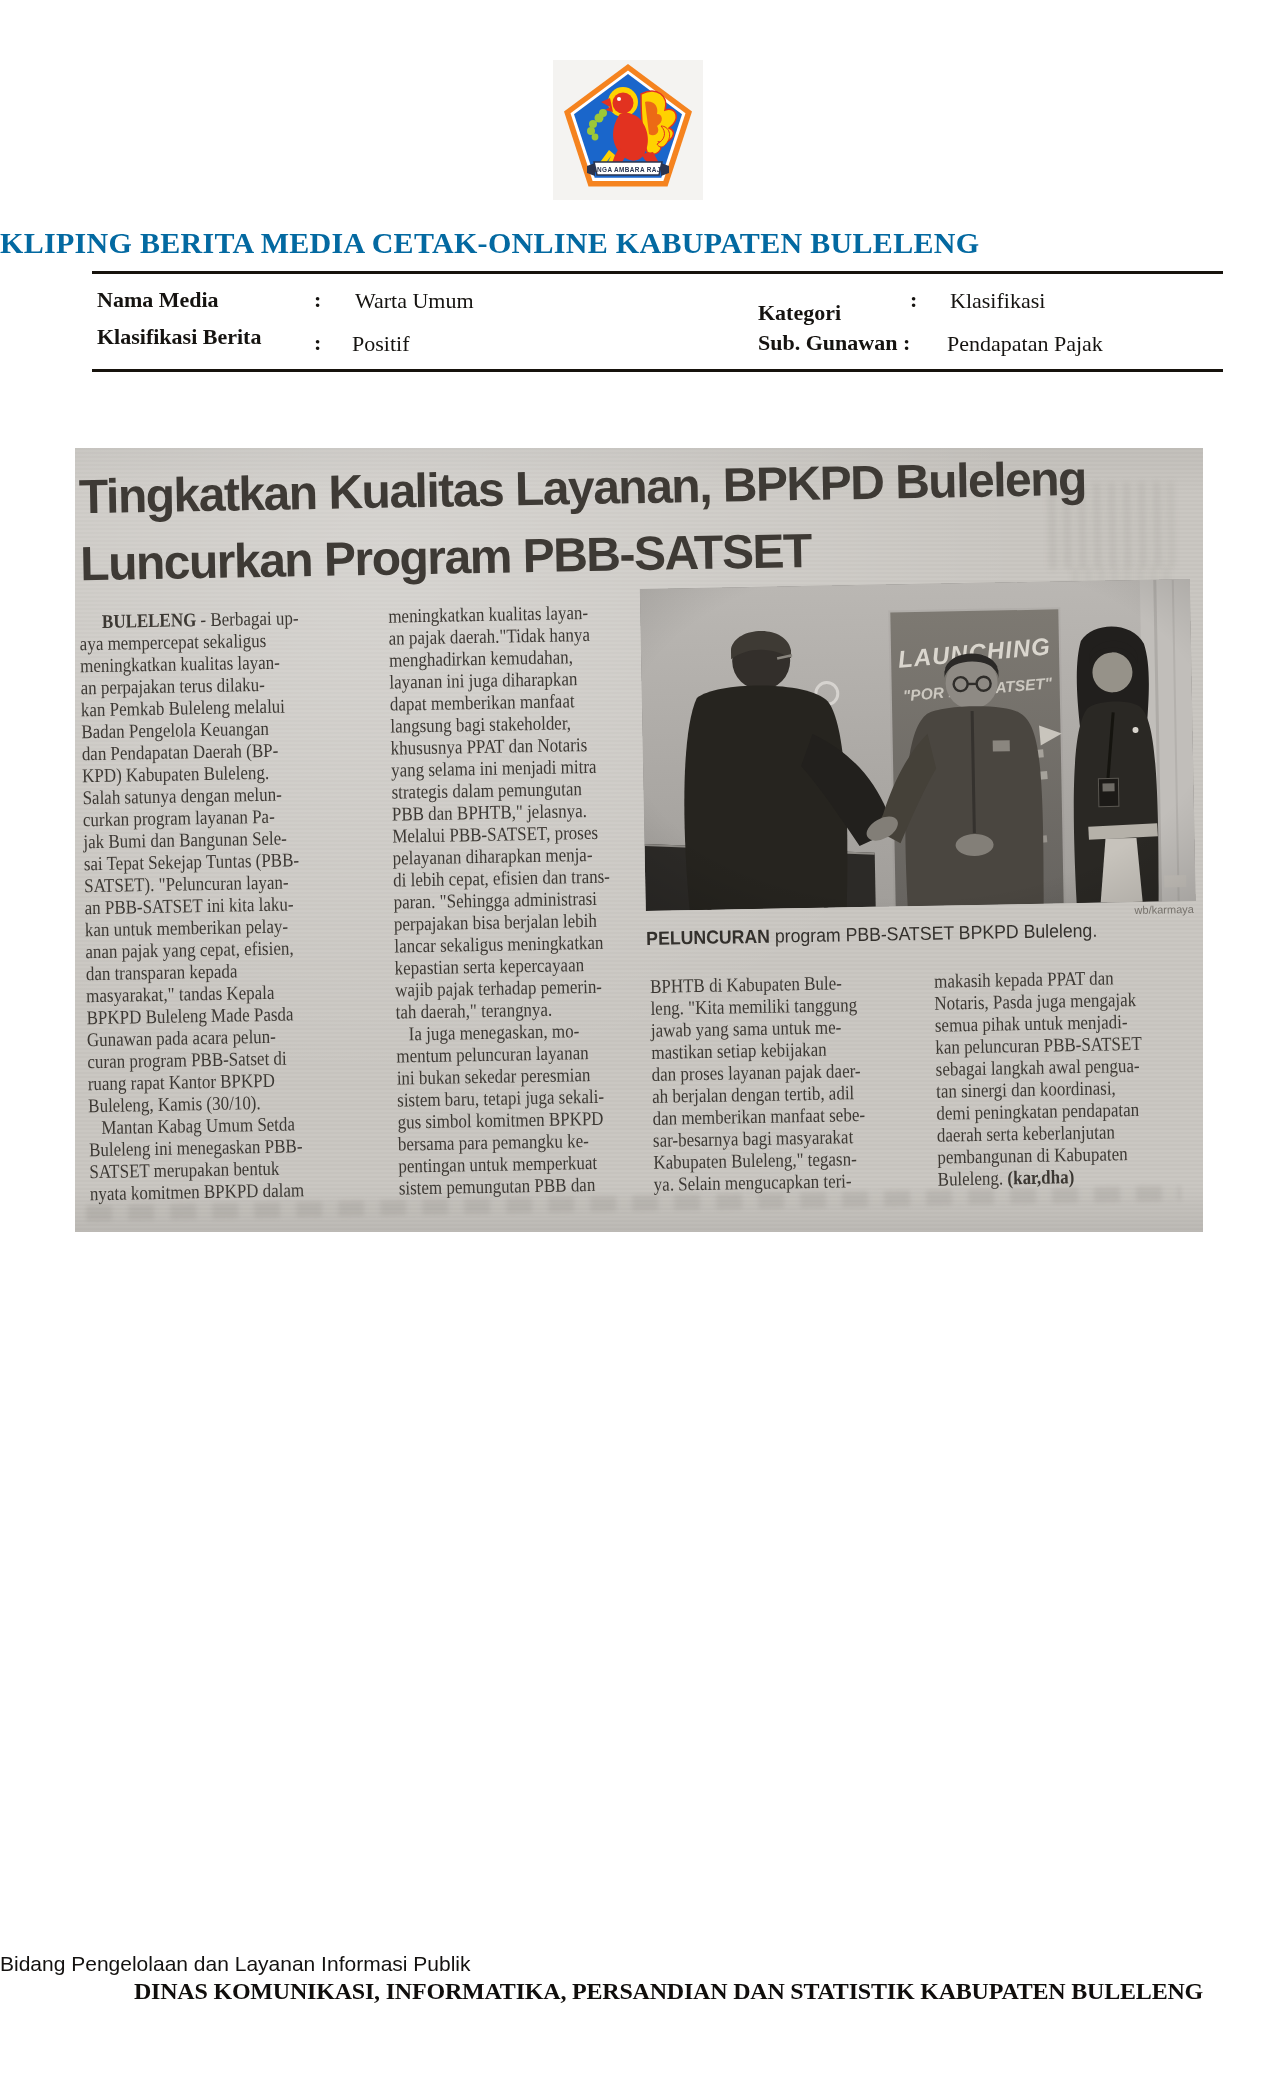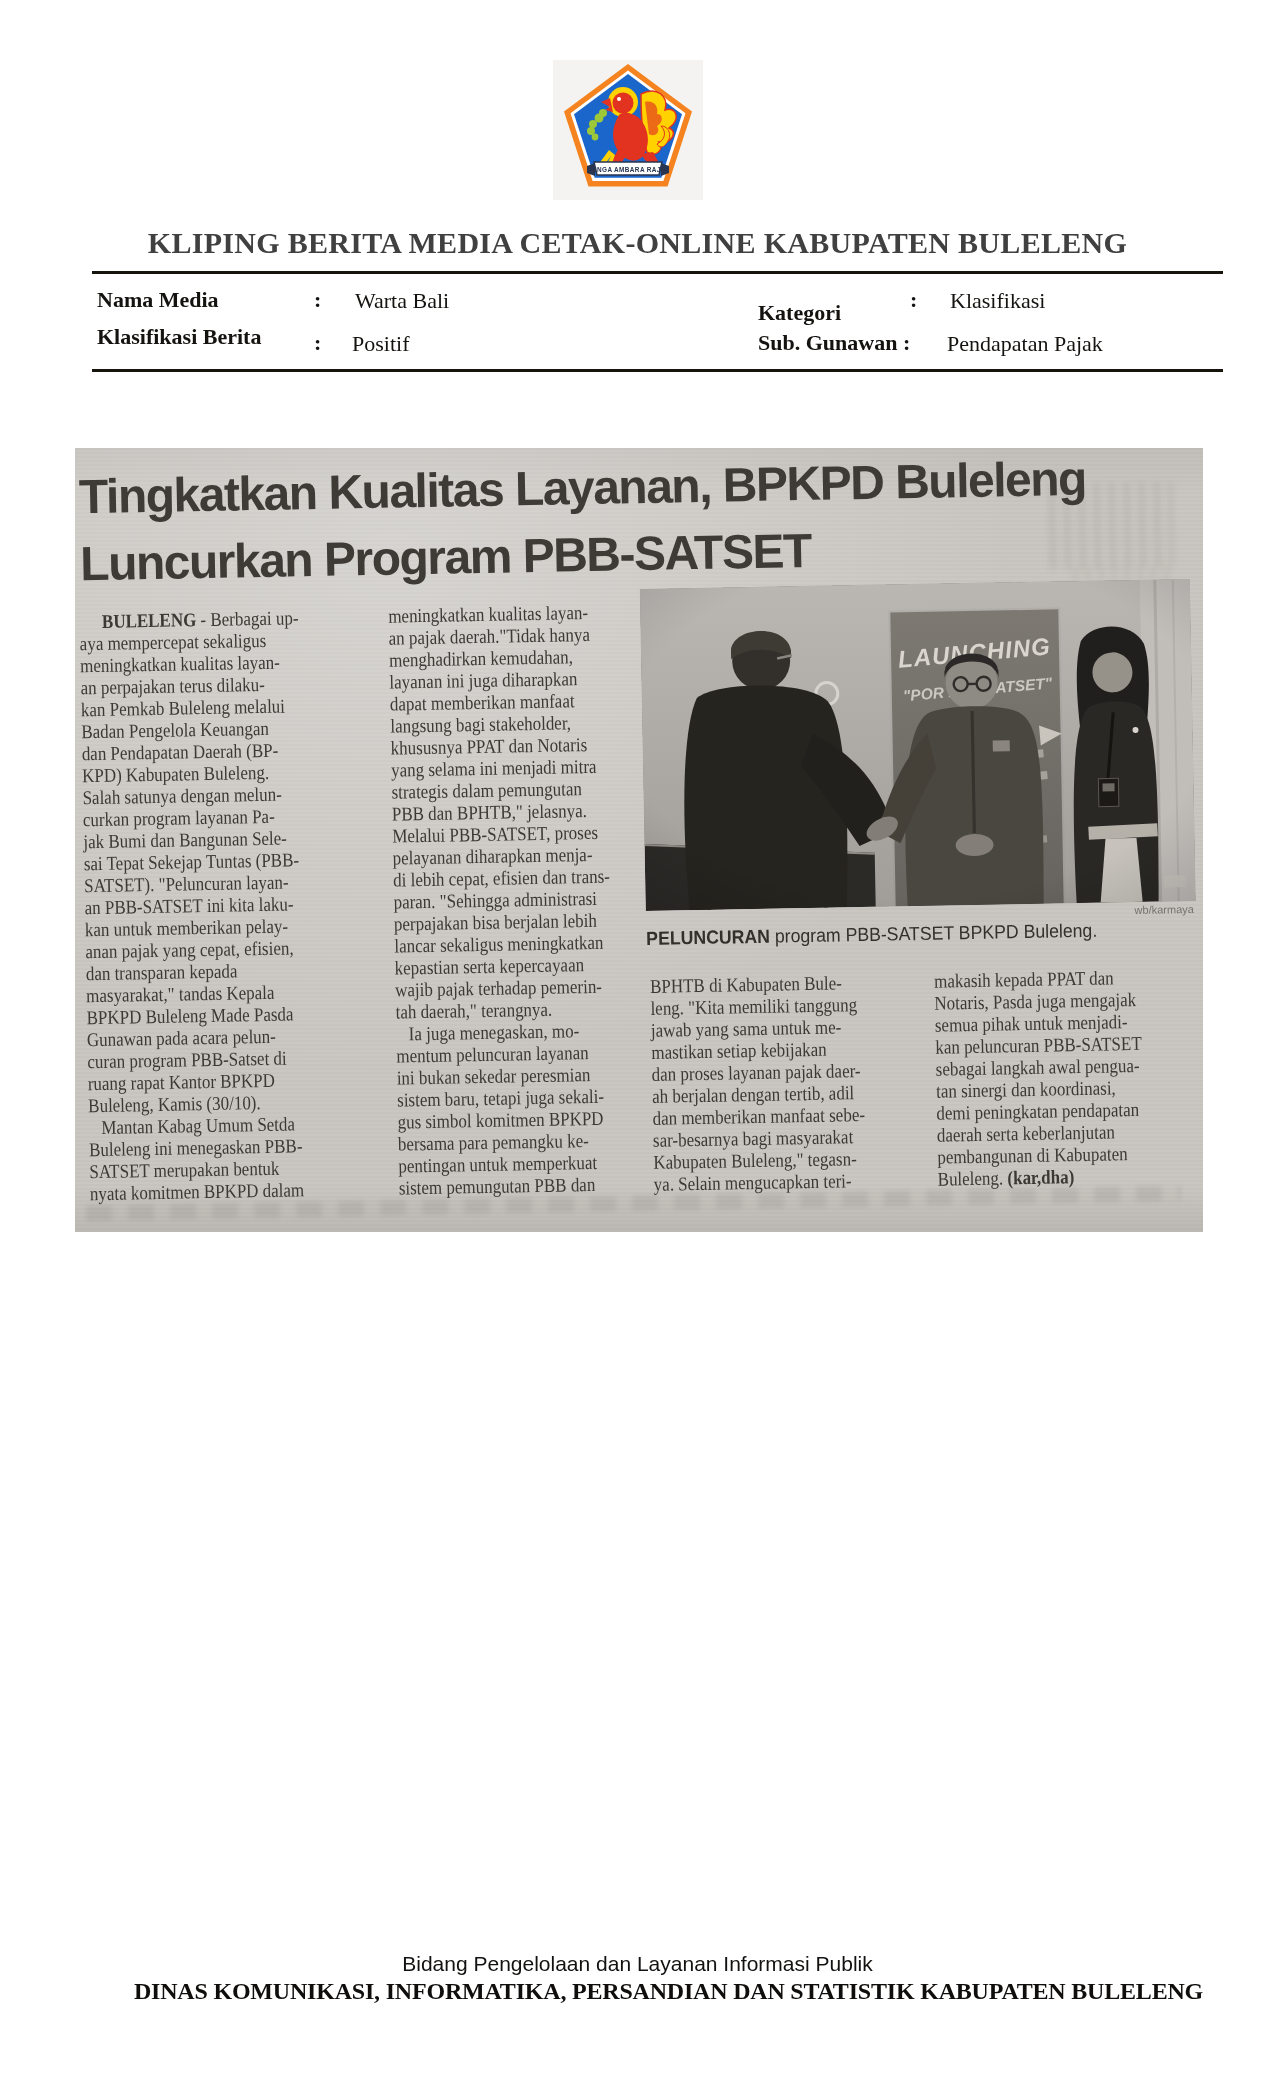--- a/index.html
+++ b/index.html
@@ -3,22 +3,22 @@
 <meta charset="utf-8">
 <style>
   html,body{margin:0;padding:0;background:#e8e8e8;}
   .page{position:relative;width:1275px;height:2100px;background:#ffffff;margin:0 auto;overflow:hidden;
         font-family:"Liberation Serif",serif;color:#151310;}
 
   
   .logo-box{position:absolute;left:553px;top:60px;width:150px;height:140px;background:#f4f3f1;}
   .logo-box svg{display:block;}
 
-  .page-title{position:absolute;left:0;top:226px;width:1275px;text-align:center;
-              font-weight:bold;font-size:30px;letter-spacing:.3px;color:#404040;}
+  .page-title{position:absolute;left:0;top:226px;width:1275px;text-align:left;
+              font-weight:bold;font-size:30px;letter-spacing:.3px;color:#0369a1;}
 
   
   .meta{position:absolute;left:72px;top:271px;width:1131px;height:95px;
         border-top:3px solid #17130d;border-bottom:3px solid #17130d;margin-left:20px;}
   .meta span{position:absolute;font-size:22px;white-space:nowrap;}
   .m-bold{font-weight:bold;}
   .m-label1{left:5px;top:13px}   .m-colon1{left:222px;top:13px}  .m-value1{left:263px;top:14px}
   .m-label2{left:5px;top:50px}   .m-colon2{left:222px;top:56px}  .m-value2{left:260px;top:57px}
   .m-label3{left:666px;top:26px} .m-colon3{left:818px;top:13px}  .m-value3{left:858px;top:14px}
   .m-label4{left:666px;top:56px} .m-value4{left:855px;top:57px}
@@ -56,21 +56,21 @@
   .photo{position:absolute;left:575px;top:150px;width:550px;height:322px;overflow:hidden;
          background:#aeaba7;box-shadow:0 0 0 1px rgba(0,0,0,.12) inset;}
   .credit{position:absolute;left:575px;top:474px;width:548px;text-align:right;
           font-family:"Liberation Sans",sans-serif;font-size:11px;color:#76726c;}
   .caption{position:absolute;left:575px;top:489px;width:590px;
            font-family:"Liberation Sans",sans-serif;font-size:19px;color:#33302c;
            transform:scaleX(.93);transform-origin:0 0;}
   .caption b{font-weight:bold;}
 
   
-  .footer-line1{position:absolute;left:0;top:1952px;width:1275px;text-align:center;
+  .footer-line1{position:absolute;left:0;top:1952px;width:1275px;text-align:left;
                 font-family:"Liberation Sans",sans-serif;font-size:21px;color:#141210;}
   .footer-line2{position:absolute;left:0;top:1978px;width:1275px;text-align:center;
                 font-weight:bold;font-size:24px;letter-spacing:-.2px;color:#100e0c;margin-left:31px;}
 </style>
 </head>
 <body>
 
 <div class="page">
 
   <div class="logo-box">
@@ -117,21 +117,21 @@
         <text x="75" y="111.5" text-anchor="middle" font-family="Liberation Sans, sans-serif" font-size="6.4" font-weight="bold" fill="#2a3550" letter-spacing=".4">SINGA AMBARA RAJA</text>
       </g>
     </svg>
   </div>
 
   <div class="page-title">KLIPING BERITA MEDIA CETAK-ONLINE KABUPATEN BULELENG</div>
 
   <div class="meta">
     <span class="m-bold m-label1">Nama Media</span>
     <span class="m-bold m-colon1">:</span>
-    <span class="m-value1">Warta Bali</span>
+    <span class="m-value1">Warta Umum</span>
 
     <span class="m-bold m-label2">Klasifikasi Berita</span>
     <span class="m-bold m-colon2">:</span>
     <span class="m-value2">Positif</span>
 
     <span class="m-bold m-label3">Kategori</span>
     <span class="m-bold m-colon3">:</span>
     <span class="m-value3">Klasifikasi</span>
 
     <span class="m-bold m-label4">Sub. Gunawan :</span>

